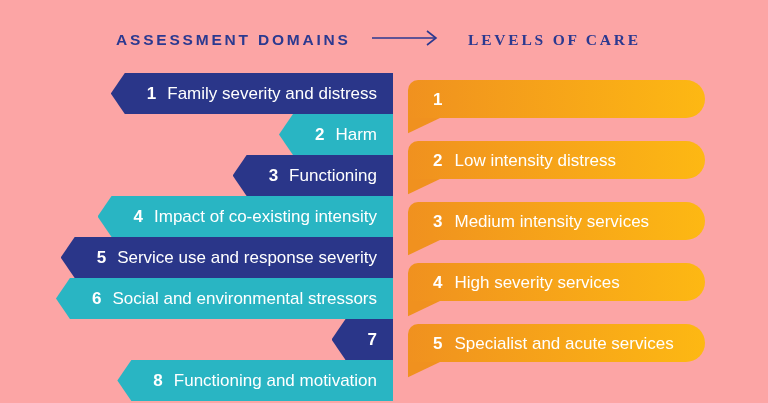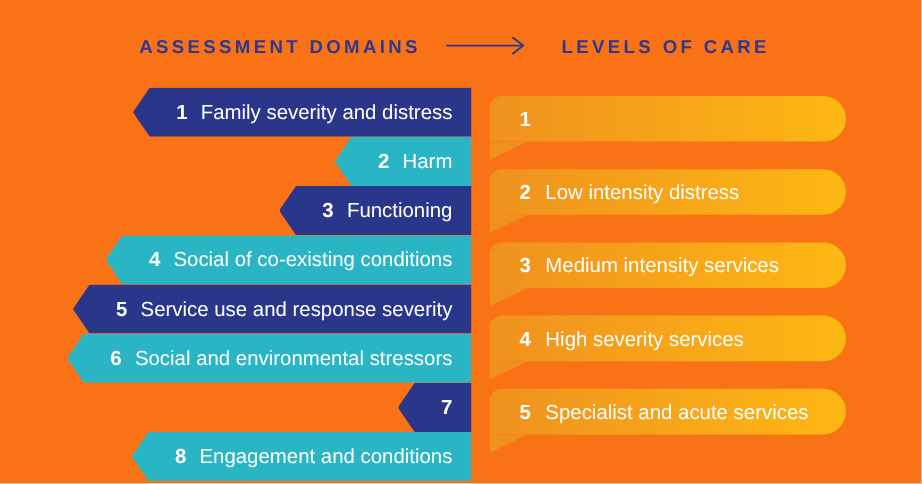--- a/index.html
+++ b/index.html
@@ -1,26 +1,26 @@
 <!DOCTYPE html>
 <html style="--navy: #2A3689; --teal: #29B5C3; --orange-start: #F0911F; --orange-end: #FDB813; --heading: #2B3990;"><head>
 <meta charset="utf-8">
 <style>
   html,body { margin:0; padding:0; background:#ffffff; }
   .canvas {
-    position:relative; width:768px; height:403px; background:#f97316;
+    position:relative; width:768px; height:403px; background:#fca5a5;
     font-family:"Liberation Sans", sans-serif; overflow:hidden;
   }
   
   .header-title {
     position:absolute; top:31px; font-size:15.5px; font-weight:bold;
     letter-spacing:2.8px; color:var(--heading,#2B3990); white-space:nowrap;
   }
   .title-left  { left:116px; }
-  .title-right { left:468px; }
+  .title-right { left:468px;font-family:Liberation Serif, serif; }
   .arrow-svg { position:absolute; left:371px; top:29px; }
 
   
   .domains-col {
     position:absolute; top:73px; right:375px;
     display:flex; flex-direction:column; align-items:flex-end;
   }
   .domain-banner {
     height:41px; display:flex; align-items:center; gap:11px;
     color:#ffffff; font-size:17px; line-height:1; white-space:nowrap;
@@ -68,36 +68,36 @@
       <div class="domain-banner teal">
     <span class="num">2</span>
     <span class="label">Harm</span>
   </div>
       <div class="domain-banner navy">
     <span class="num">3</span>
     <span class="label">Functioning</span>
   </div>
       <div class="domain-banner teal">
     <span class="num">4</span>
-    <span class="label">Social of co-existing conditions</span>
+    <span class="label">Impact of co-existing intensity</span>
   </div>
       <div class="domain-banner navy">
     <span class="num">5</span>
     <span class="label">Service use and response severity</span>
   </div>
       <div class="domain-banner teal">
     <span class="num">6</span>
     <span class="label">Social and environmental stressors</span>
   </div>
       <div class="domain-banner navy">
     <span class="num">7</span>
   </div>
       <div class="domain-banner teal">
     <span class="num">8</span>
-    <span class="label">Engagement and conditions</span>
+    <span class="label">Functioning and motivation</span>
   </div>
     </div>
 
   <div class="levels-col" id="levels">
       <div class="care-bubble">
     <span class="num">1</span>
   </div>
       <div class="care-bubble">
     <span class="num">2</span>
     <span class="label">Low intensity distress</span>

